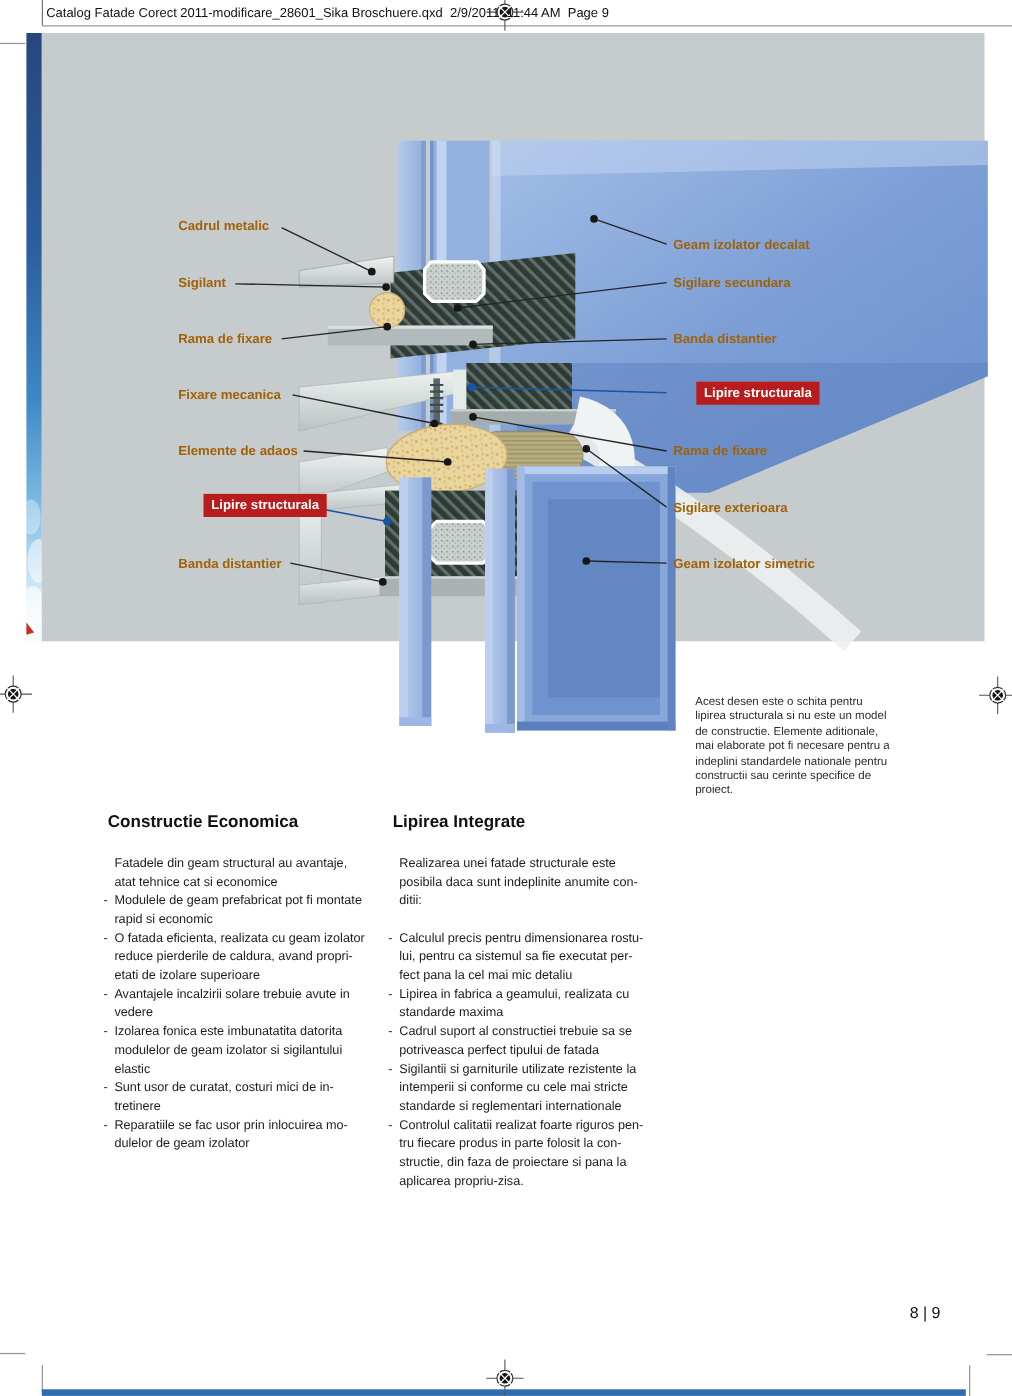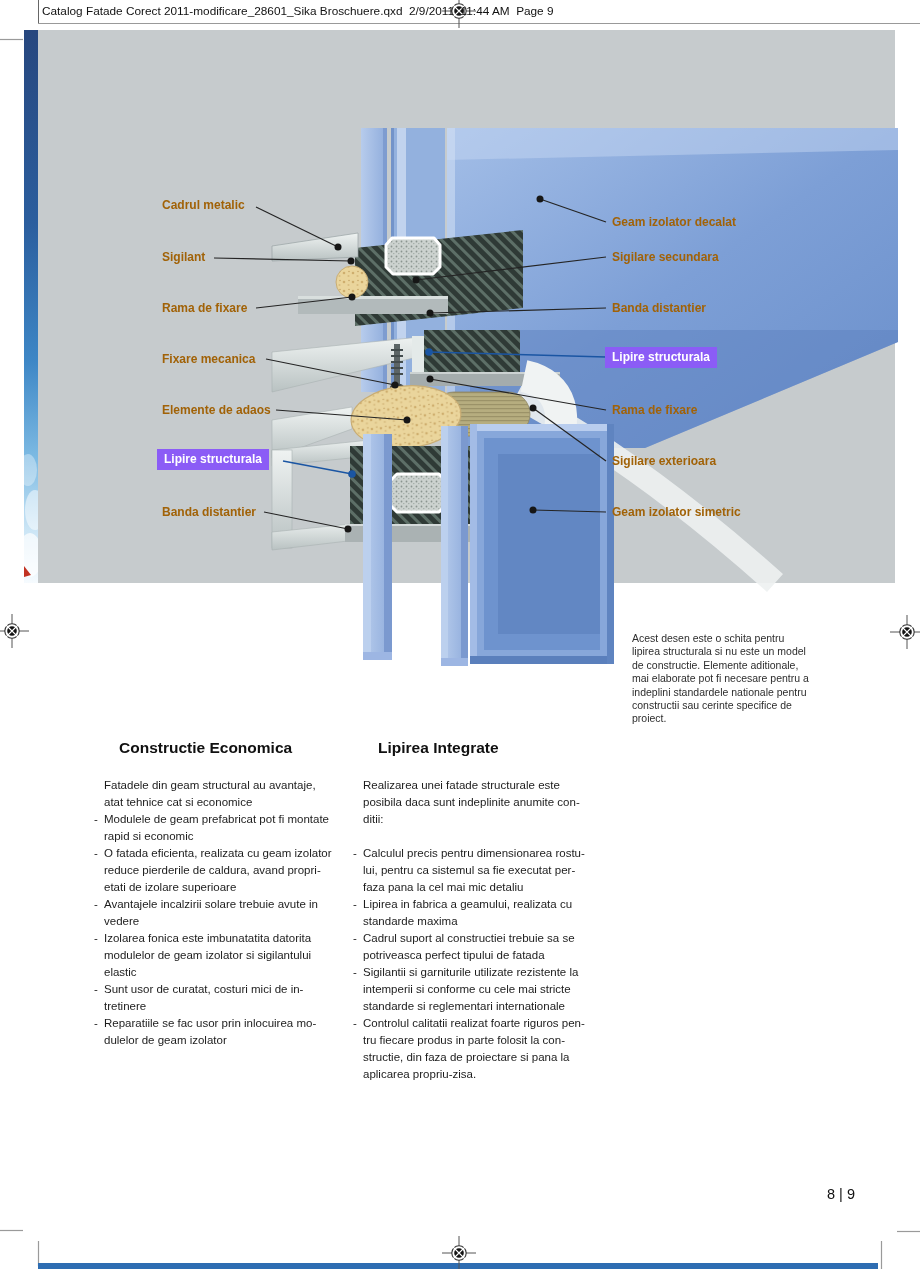--- a/index.html
+++ b/index.html
@@ -1,25 +1,25 @@
 <!DOCTYPE html>
 <html><head>
 <meta charset="utf-8">
 <style>
   html,body{margin:0;padding:0;background:#ffffff;}
   .page{position:relative;width:920px;height:1269px;background:#fff;overflow:hidden;
         font-family:"Liberation Sans","DejaVu Sans",sans-serif;}
   .art{position:absolute;left:0;top:0;}
   .slug{position:absolute;left:42px;top:4px;font-size:11.8px;color:#111;white-space:pre;}
   .lbl{position:absolute;font-size:12px;font-weight:bold;color:#a16207;white-space:nowrap;line-height:16px;}
-  .lbl.hl{background:#8b5cf6;color:#fff;padding:2px 7px 3px 7px;line-height:16px;}
+  .lbl.hl{background:#b91c1c;color:#fff;padding:2px 7px 3px 7px;line-height:16px;margin-left:28px;}
   .note{position:absolute;left:632px;top:592px;width:210px;font-size:10.5px;line-height:13.4px;
         color:#2d2d2d;white-space:pre-line;margin-top:40px;}
   .col{position:absolute;font-size:11.5px;line-height:17px;color:#1c1c1c;}
-  .col h3{font-size:15.5px;font-weight:bold;margin:0 0 21px 25px;color:#101010;}
+  .col h3{font-size:15.5px;font-weight:bold;margin:0 0 21px 4px;color:#101010;}
   .bullet{display:flex;}
   .dash{width:10px;flex:none;}
   .btext{white-space:pre;}
   .gap{margin-top:17px;}
   .pageno{position:absolute;left:827px;top:1186px;font-size:14.5px;color:#111;}
 </style>
 </head>
 <body>
 
 <div class="page">
@@ -305,21 +305,21 @@
     <div class="bullet">
         <span class="dash"></span>
         <span class="btext">Realizarea unei fatade structurale este
 posibila daca sunt indeplinite anumite con-
 ditii:</span>
       </div>
     <div class="bullet gap">
         <span class="dash">-</span>
         <span class="btext">Calculul precis pentru dimensionarea rostu-
 lui, pentru ca sistemul sa fie executat per-
-faza pana la cel mai mic detaliu</span>
+fect pana la cel mai mic detaliu</span>
       </div>
     <div class="bullet">
         <span class="dash">-</span>
         <span class="btext">Lipirea in fabrica a geamului, realizata cu
 standarde maxima</span>
       </div>
     <div class="bullet">
         <span class="dash">-</span>
         <span class="btext">Cadrul suport al constructiei trebuie sa se
 potriveasca perfect tipului de fatada</span>

